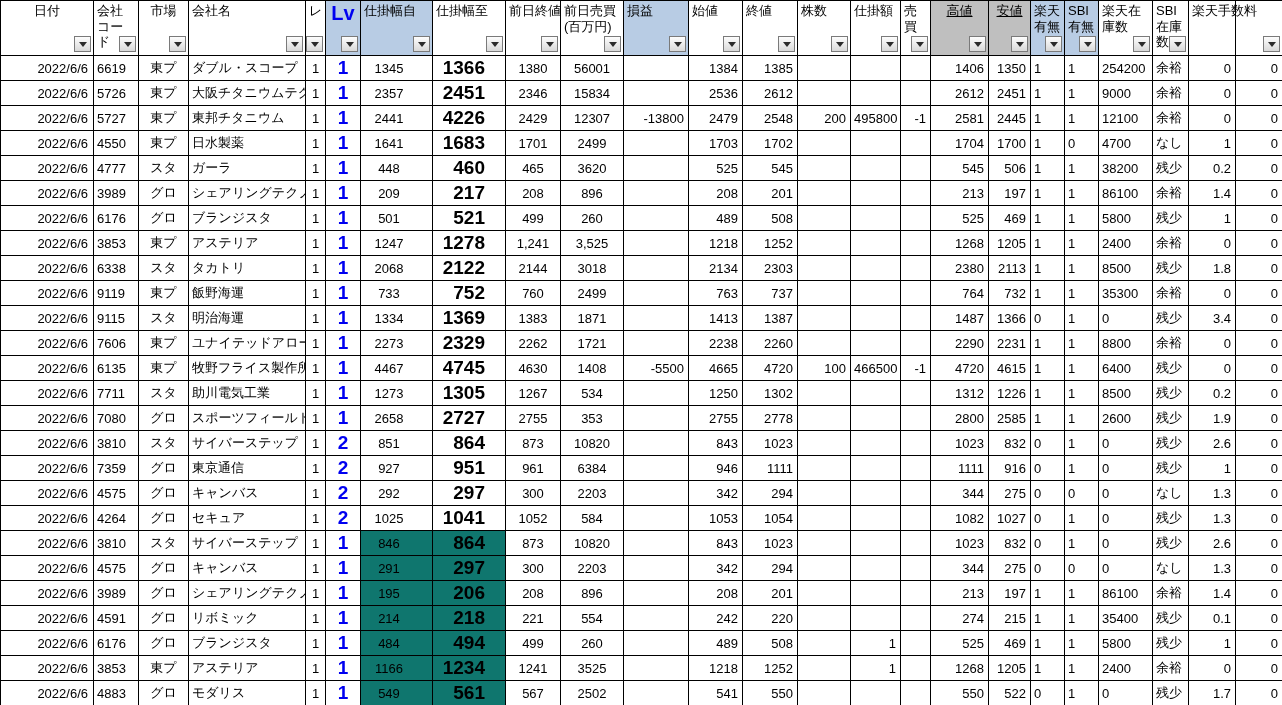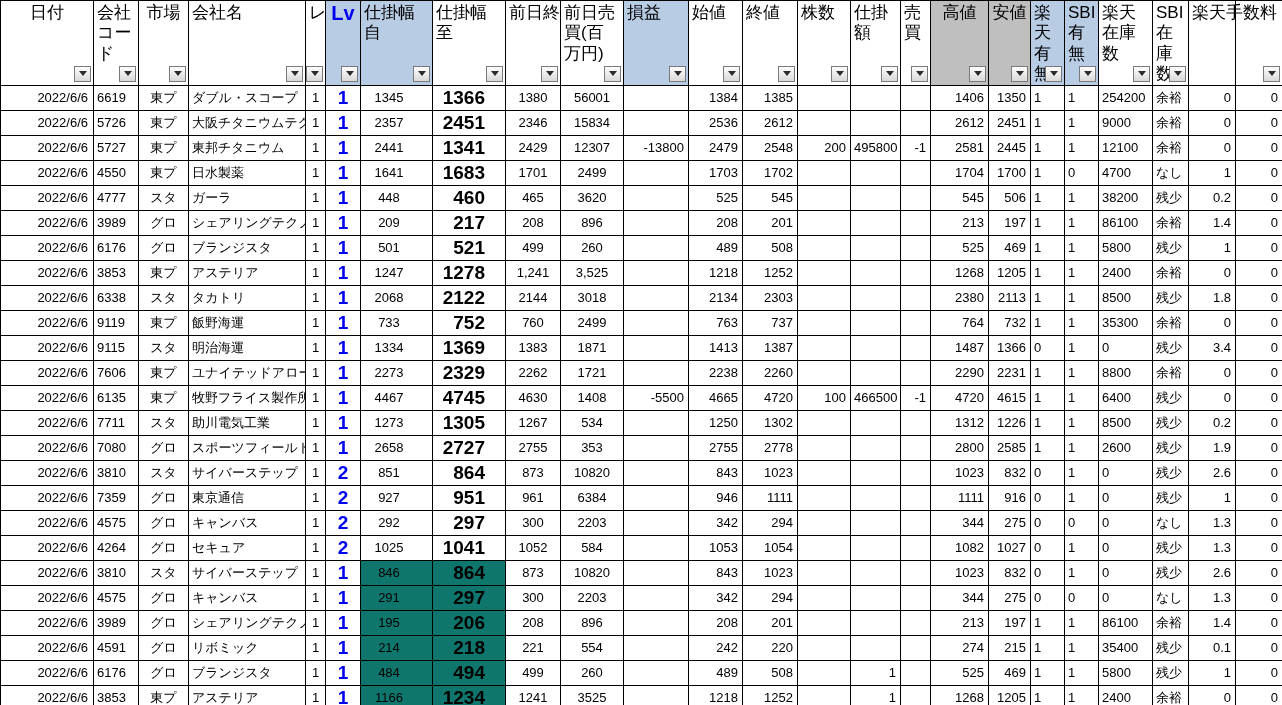--- a/index.html
+++ b/index.html
@@ -3,26 +3,26 @@
 <meta charset="utf-8">
 <style>
   html,body{margin:0;padding:0;background:#fff;}
   .sheet{width:1282px;height:705px;overflow:hidden;background:#fff;}
   table{border-collapse:collapse;table-layout:fixed;width:1282px;
         font-family:"Liberation Sans",sans-serif;color:#000;}
   td,th{border:1px solid #000;overflow:hidden;box-sizing:border-box;
         padding:0 3px;font-size:13px;white-space:nowrap;}
   tr.data{height:25px;}
   thead tr{height:55px;}
-  th{font-weight:normal;font-size:17px;vertical-align:top;text-align:left;
+  th{font-weight:normal;font-size:13px;vertical-align:top;text-align:left;
      position:relative;white-space:normal;line-height:1.2;padding:2px 3px 0 3px;
      background:#fff;overflow:hidden;}
   th.hc{text-align:center;}
   th.h-blue{background:#B8CCE4;margin-top:12px;}
-  th.h-gray{background:#BFBFBF;}
+  th.h-gray{background:#BFBFBF;text-decoration:underline;}
   th.h-lv{color:#0000F0;font-weight:bold;font-size:20px;text-align:center;line-height:1.0;}
   th.h-nw{white-space:nowrap;}
   th.h-over{white-space:nowrap;overflow:visible;z-index:3;}
   td.l{text-align:left;}
   td.c{text-align:center;}
   td.r{text-align:right;padding-right:4px;}
   td.r6{text-align:right;padding-right:5px;margin-left:12px;}
   td.big1{text-align:center;padding-right:18px;font-weight:normal;font-size:13px;}
   td.big2{text-align:right;padding-right:20px;font-weight:bold;font-size:19px;}
   td.lv{text-align:center;color:#0000F0;font-weight:bold;font-size:19px;}
@@ -147,21 +147,21 @@
           <td class="r">0</td>
         </tr>
         <tr class="data">
           <td class="r6">2022/6/6</td>
           <td class="l">5727</td>
           <td class="c">東プ</td>
           <td class="l">東邦チタニウム</td>
           <td class="c">1</td>
           <td class="lv">1</td>
           <td class="big1">2441</td>
-          <td class="big2">1341</td>
+          <td class="big2">4226</td>
           <td class="c">2429</td>
           <td class="c">12307</td>
           <td class="r">-13800</td>
           <td class="r">2479</td>
           <td class="r">2548</td>
           <td class="r">200</td>
           <td class="r">495800</td>
           <td class="r">-1</td>
           <td class="r">2581</td>
           <td class="r">2445</td>

